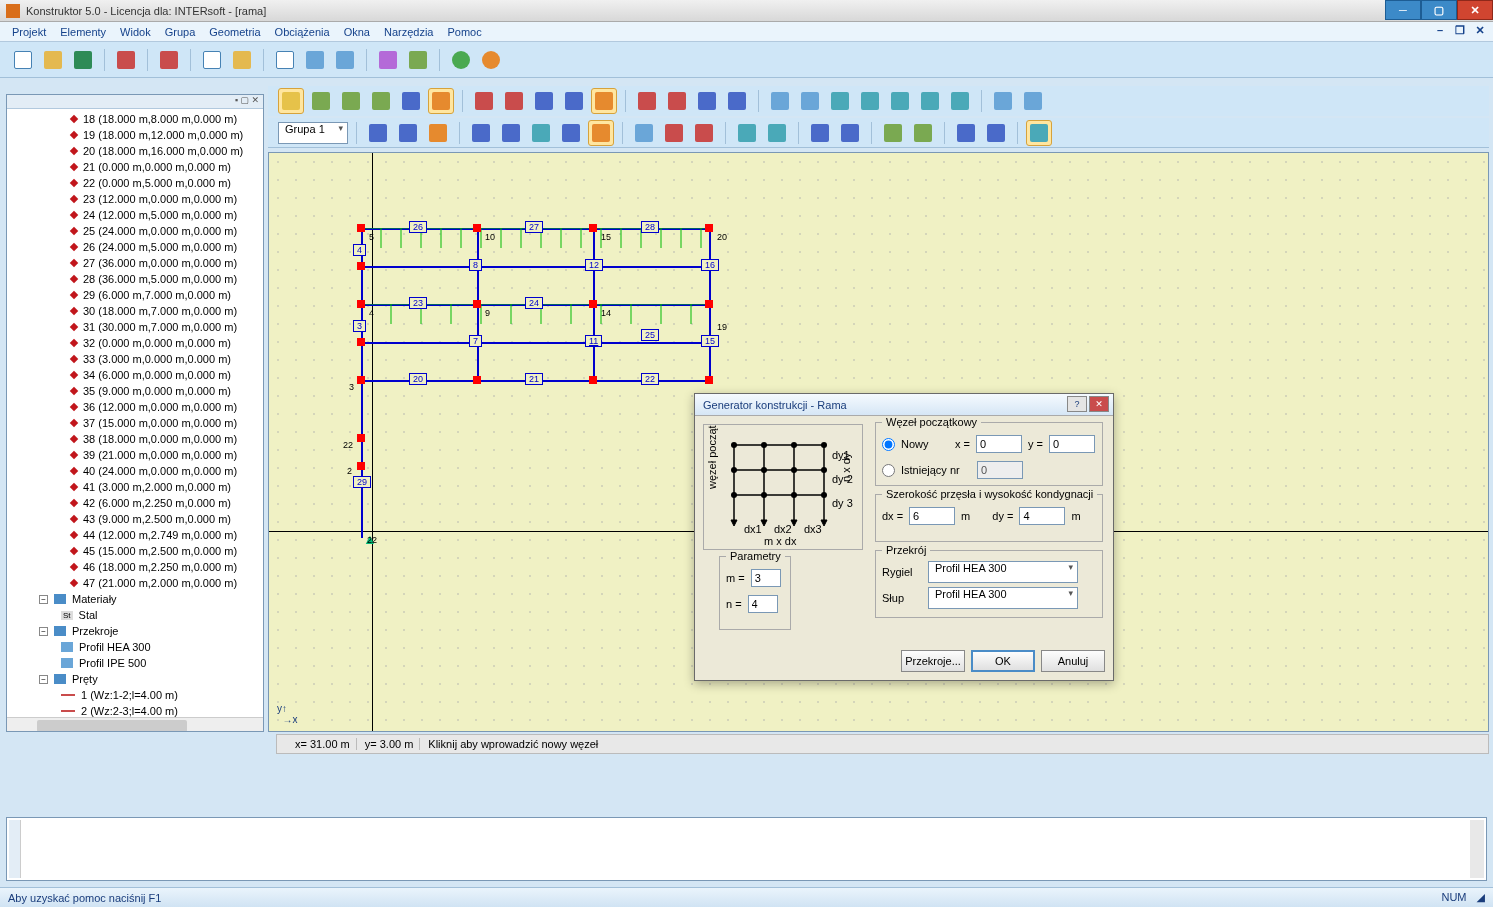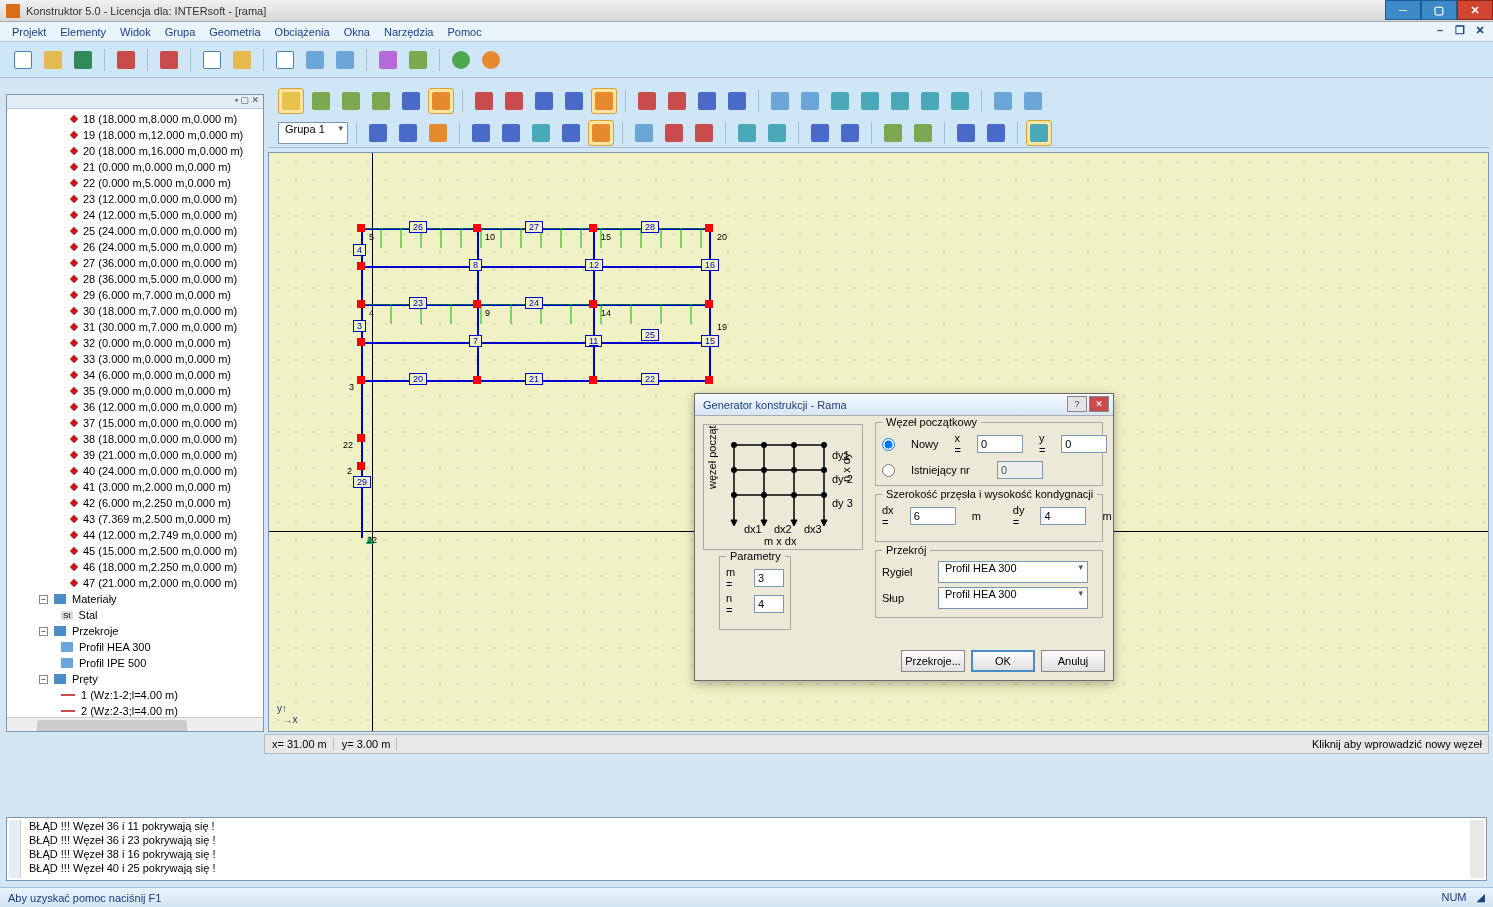--- a/index.html
+++ b/index.html
@@ -88,24 +88,24 @@
 .dlg-title .btns div { width:20px; height:16px; border:1px solid #888; background:#e4e4e4; display:flex; align-items:center; justify-content:center; font-size:9px; }
 .dlg-title .btns .cl { background:#c94c4c; color:#fff; }
 .dlg-body { padding: 8px; position: relative; height: calc(100% - 22px); }
 .dlg-diagram { position:absolute; left:8px; top:8px; width:160px; height:126px; border:1px solid #aaa; background:#ece9d8; }
 .groupbox { position:absolute; border:1px solid #aaa; padding: 10px 6px 6px 6px; }
 .groupbox .gt { position:absolute; top:-7px; left:6px; background:#ece9d8; padding:0 4px; font-size:11px; }
 .dlg-input { width:46px; height:18px; border:1px solid #7a98b5; background:#fff; padding:0 3px; font-size:11px; }
 .dlg-select { width:150px; height:20px; border:1px solid #7a98b5; background:#fff; padding:0 3px; }
 .dlg-btn { width:64px; height:22px; border:1px solid #888; background:linear-gradient(#fdfdfd,#e0e0e0); }
 .dlg-btn.primary { border:2px solid #4a8cc7; }
-.row-f { display:flex; align-items:center; gap:16px; margin-bottom:4px; height:22px; }
-
-
-.status-coords { position:absolute; left:264px; top:734px; right:4px; height:20px; background:#e8e8e8; border:1px solid #bbb; display:flex; align-items:center; padding-left:1px; gap:2px;text-align:right; }
+.row-f { display:flex; align-items:center; gap:6px; margin-bottom:4px; height:22px; }
+
+
+.status-coords { position:absolute; left:276px; top:734px; right:4px; height:20px; background:#e8e8e8; border:1px solid #bbb; display:flex; align-items:center; padding-left:12px; gap:2px; }
 .status-coords span { border-right:1px solid #bbb; padding:0 6px; }
 
 .errors { position: absolute; left: 6px; bottom: 26px; right: 6px; height: 64px; background: #fff; border: 1px solid #7a98b5; padding: 2px 8px; overflow:hidden; }
 .errors .line { height:14px; }
 .errors .pin { position:absolute; left:2px; top:2px; bottom:2px; width:12px; background:#e3edf6; border-right:1px solid #ccc; }
 .errors .scroll { position:absolute; right:2px; top:2px; bottom:2px; width:14px; background:#e8e8e8; }
 
 .statusbar { position:absolute; left:0; bottom:0; right:0; height:20px; background:linear-gradient(#eaf4fc,#d0e3f3); border-top:1px solid #a2c0d9; display:flex; align-items:center; padding:0 8px; color:#1a3d7c; }
 .statusbar .right { position:absolute; right:8px; display:flex; gap:10px; }
 
@@ -444,21 +444,21 @@
       <div class="tree-item">
         <span class="node-dot"></span>
         <span>41 (3.000 m,2.000 m,0.000 m)</span>
       </div>
       <div class="tree-item">
         <span class="node-dot"></span>
         <span>42 (6.000 m,2.250 m,0.000 m)</span>
       </div>
       <div class="tree-item">
         <span class="node-dot"></span>
-        <span>43 (7.369 m,2.500 m,0.000 m)</span>
+        <span>43 (9.000 m,2.500 m,0.000 m)</span>
       </div>
       <div class="tree-item">
         <span class="node-dot"></span>
         <span>44 (12.000 m,2.749 m,0.000 m)</span>
       </div>
       <div class="tree-item">
         <span class="node-dot"></span>
         <span>45 (15.000 m,2.500 m,0.000 m)</span>
       </div>
       <div class="tree-item">
@@ -762,26 +762,20 @@
 </div>
 
 <div class="status-coords">
   <span>x= 31.00 m</span>
   <span>y= 3.00 m</span>
   <span style="flex:1;border:none;">Kliknij aby wprowadzić nowy węzeł</span>
 </div>
 
 <div class="errors">
   <div class="pin"></div>
-  <div style="margin-left:14px;">
-    <div class="line">BŁĄD !!! Węzeł 36 i 11 pokrywają się !</div>
-    <div class="line">BŁĄD !!! Węzeł 36 i 23 pokrywają się !</div>
-    <div class="line">BŁĄD !!! Węzeł 38 i 16 pokrywają się !</div>
-    <div class="line">BŁĄD !!! Węzeł 40 i 25 pokrywają się !</div>
-  </div>
   <div class="scroll"></div>
 </div>
 
 <div class="statusbar">
   <span>Aby uzyskać pomoc naciśnij F1</span>
   <div class="right">
       <span>NUM</span>
       <span>◢</span>
     </div>
 </div>

